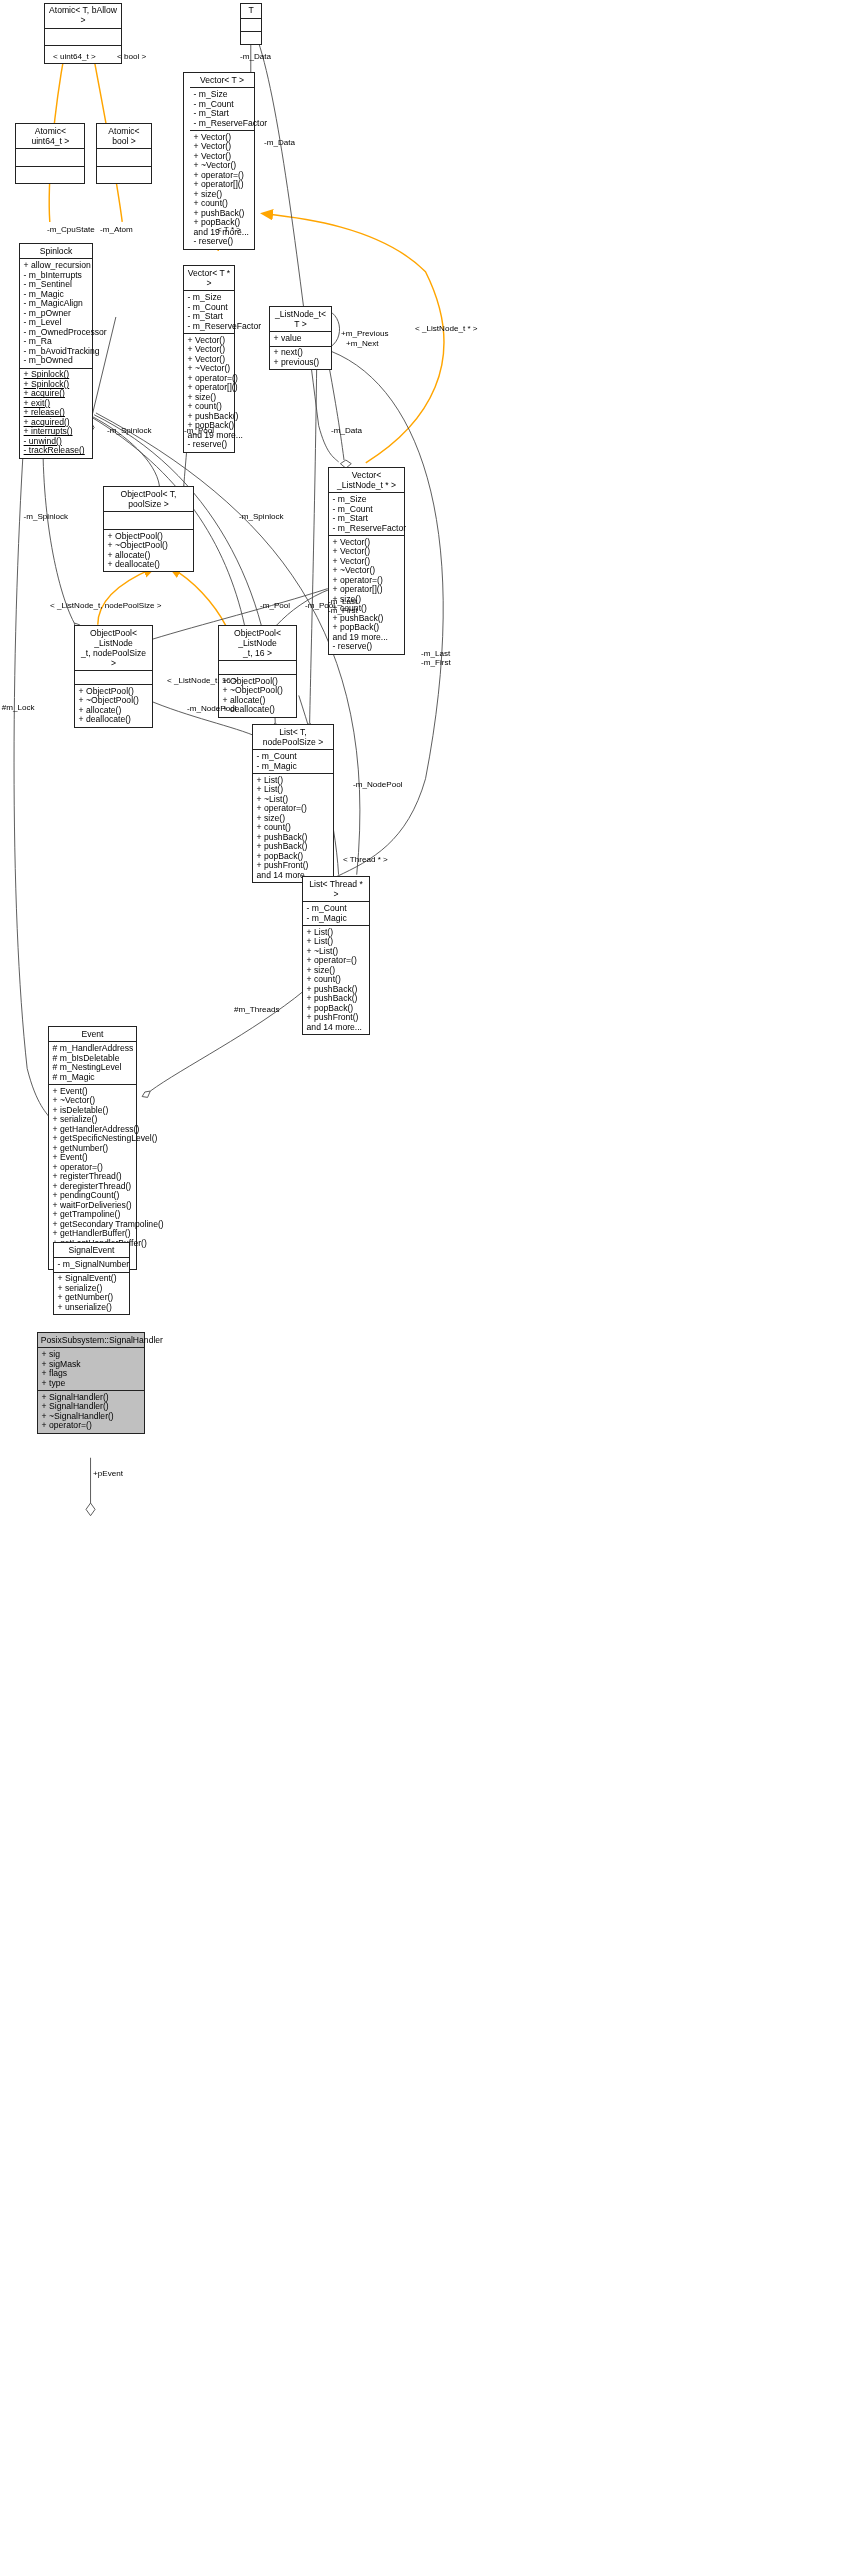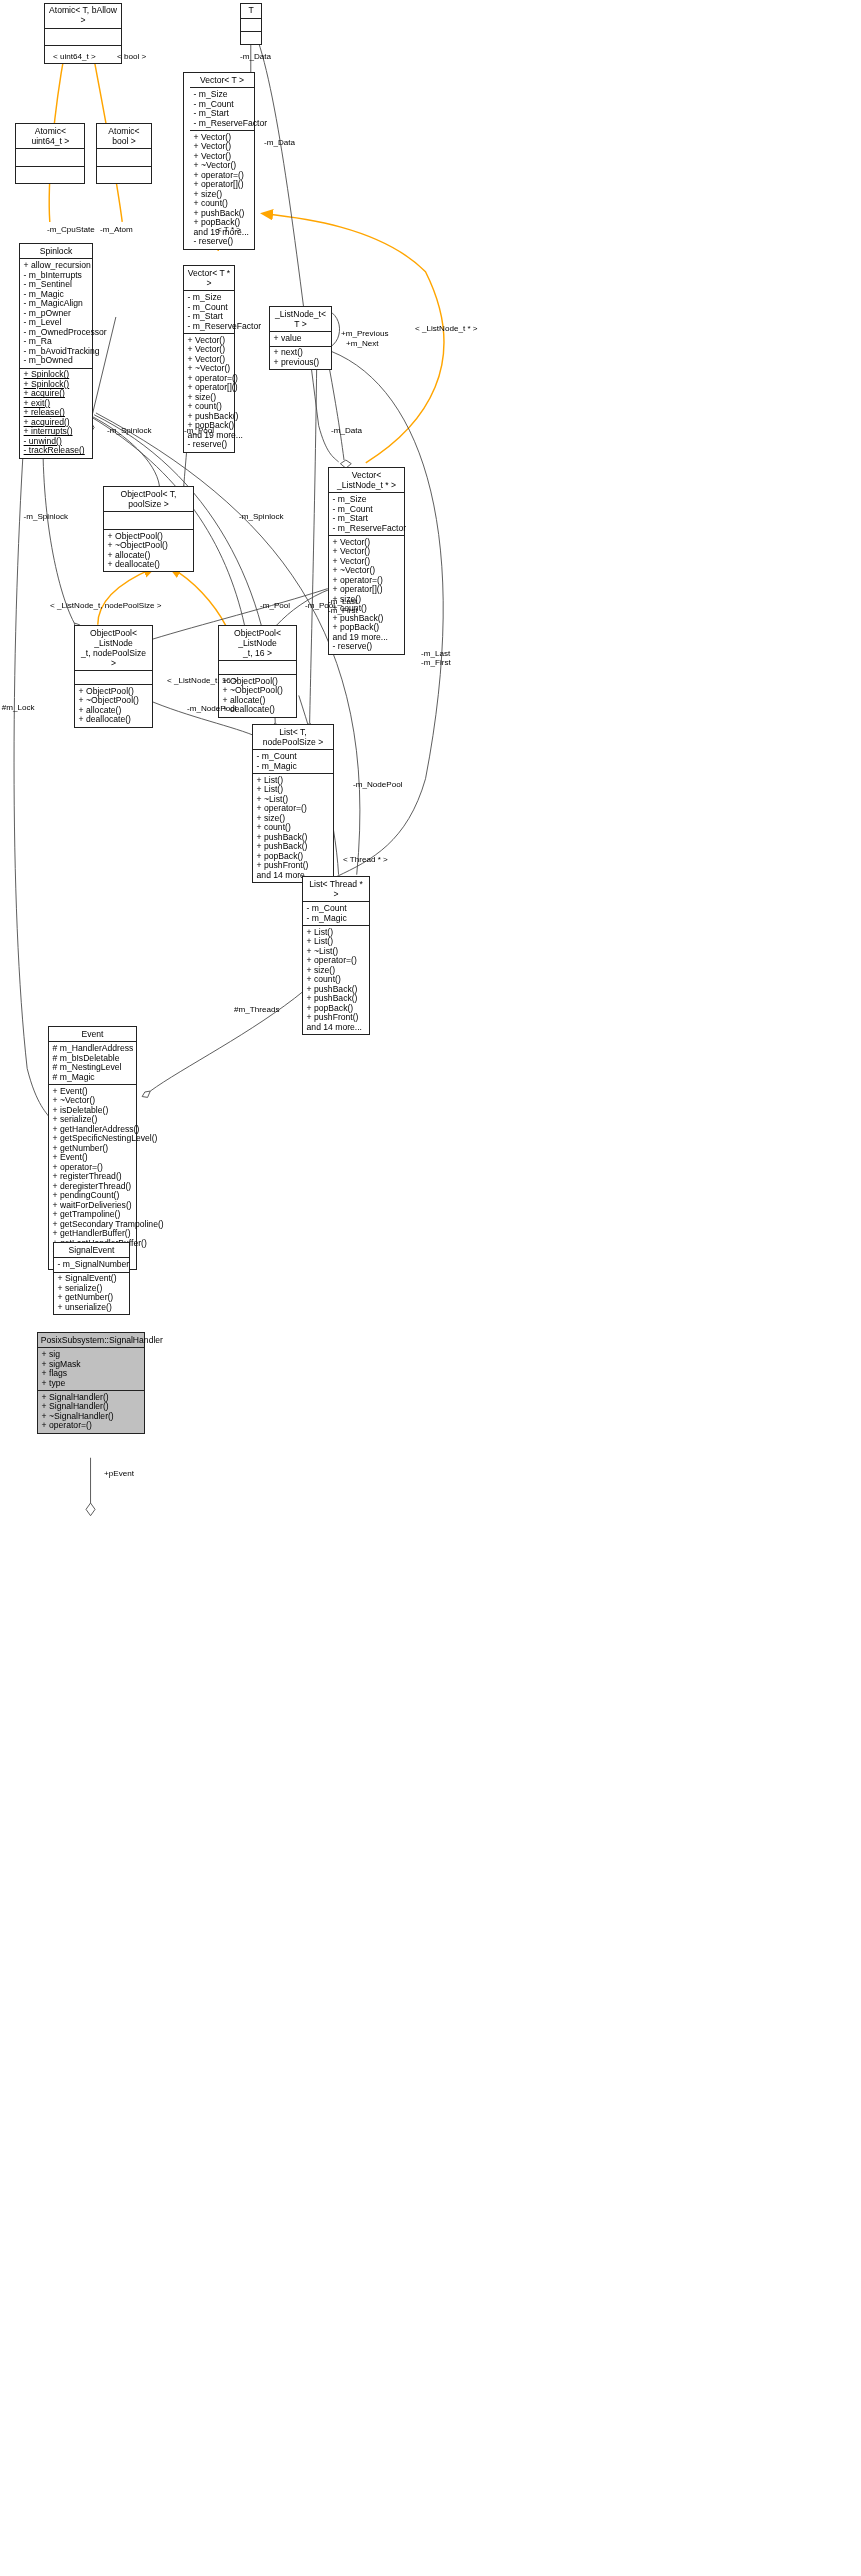--- a/index.html
+++ b/index.html
@@ -457,16 +457,16 @@
   </div>
   <div class="edge-label two" style="left:421px; top:650px;">
     <div style="white-space:pre-line;">-m_Last
 -m_First</div>
   </div>
   <div class="edge-label" style="left:1.8px; top:703px;">#m_Lock</div>
   <div class="edge-label" style="left:187px; top:704px;">-m_NodePool</div>
   <div class="edge-label" style="left:353px; top:780px;">-m_NodePool</div>
   <div class="edge-label" style="left:307px; top:855px;margin-left:36px;">&lt; Thread * &gt;</div>
   <div class="edge-label" style="left:234px; top:1005px;">#m_Threads</div>
-  <div class="edge-label" style="left:93px; top:1469px;margin-left:11px;">+pEvent</div>
+  <div class="edge-label" style="left:93px; top:1469px;">+pEvent</div>
 
 </div>
 
 
 </body></html>

